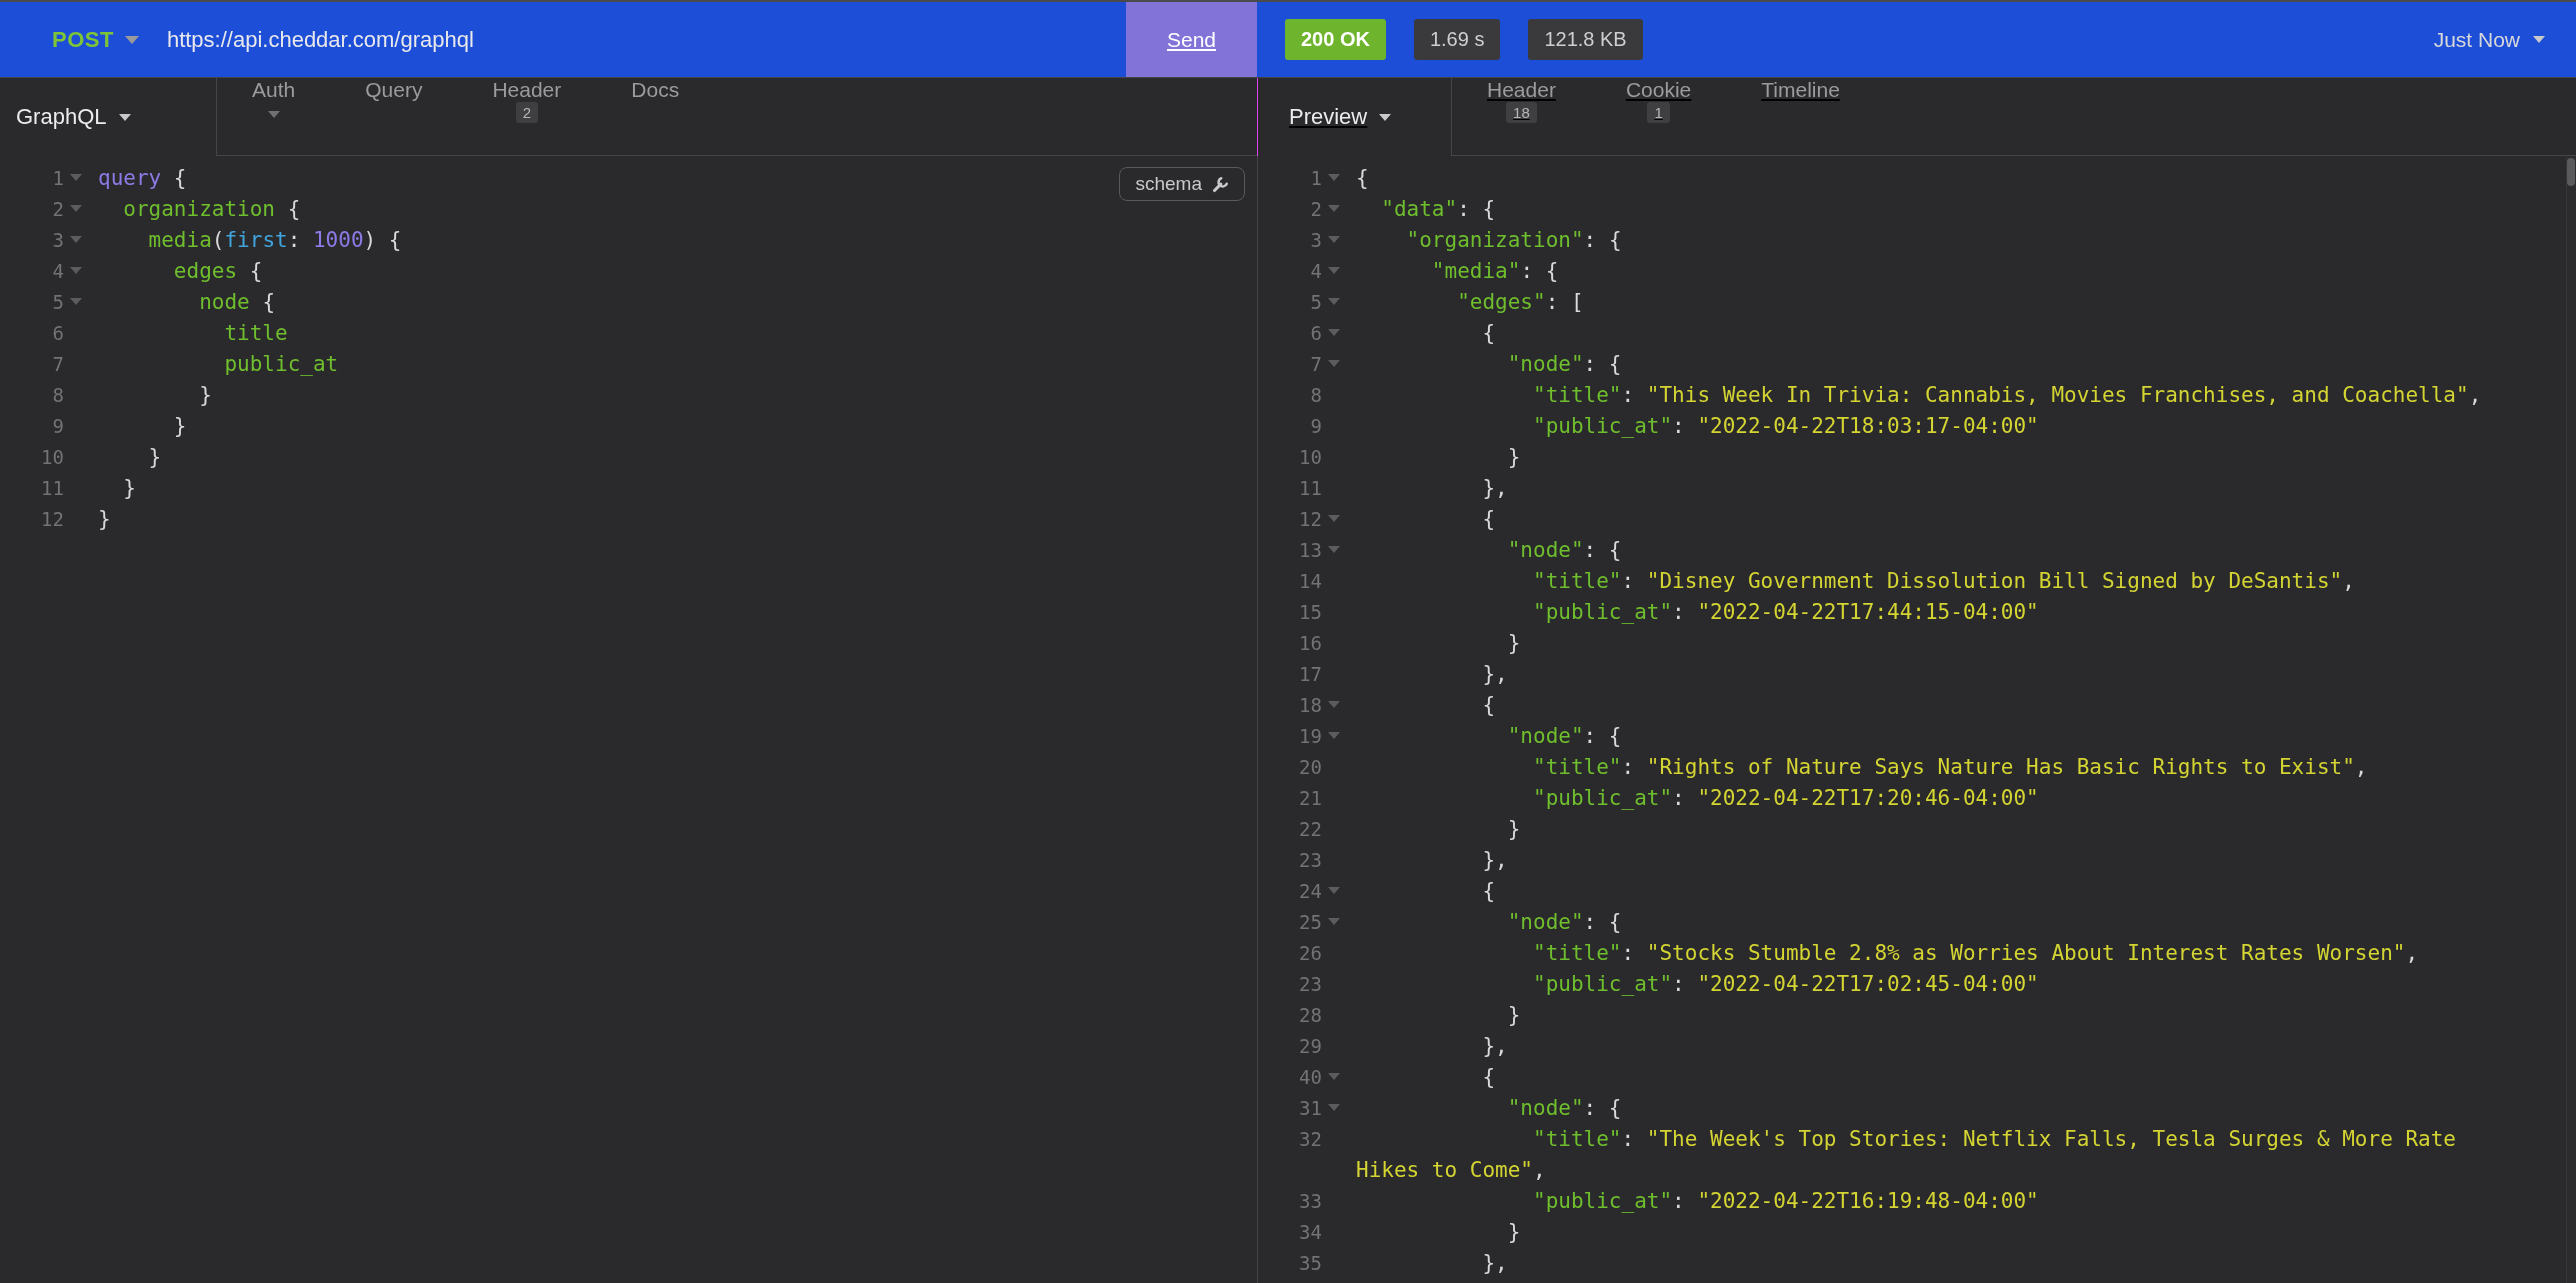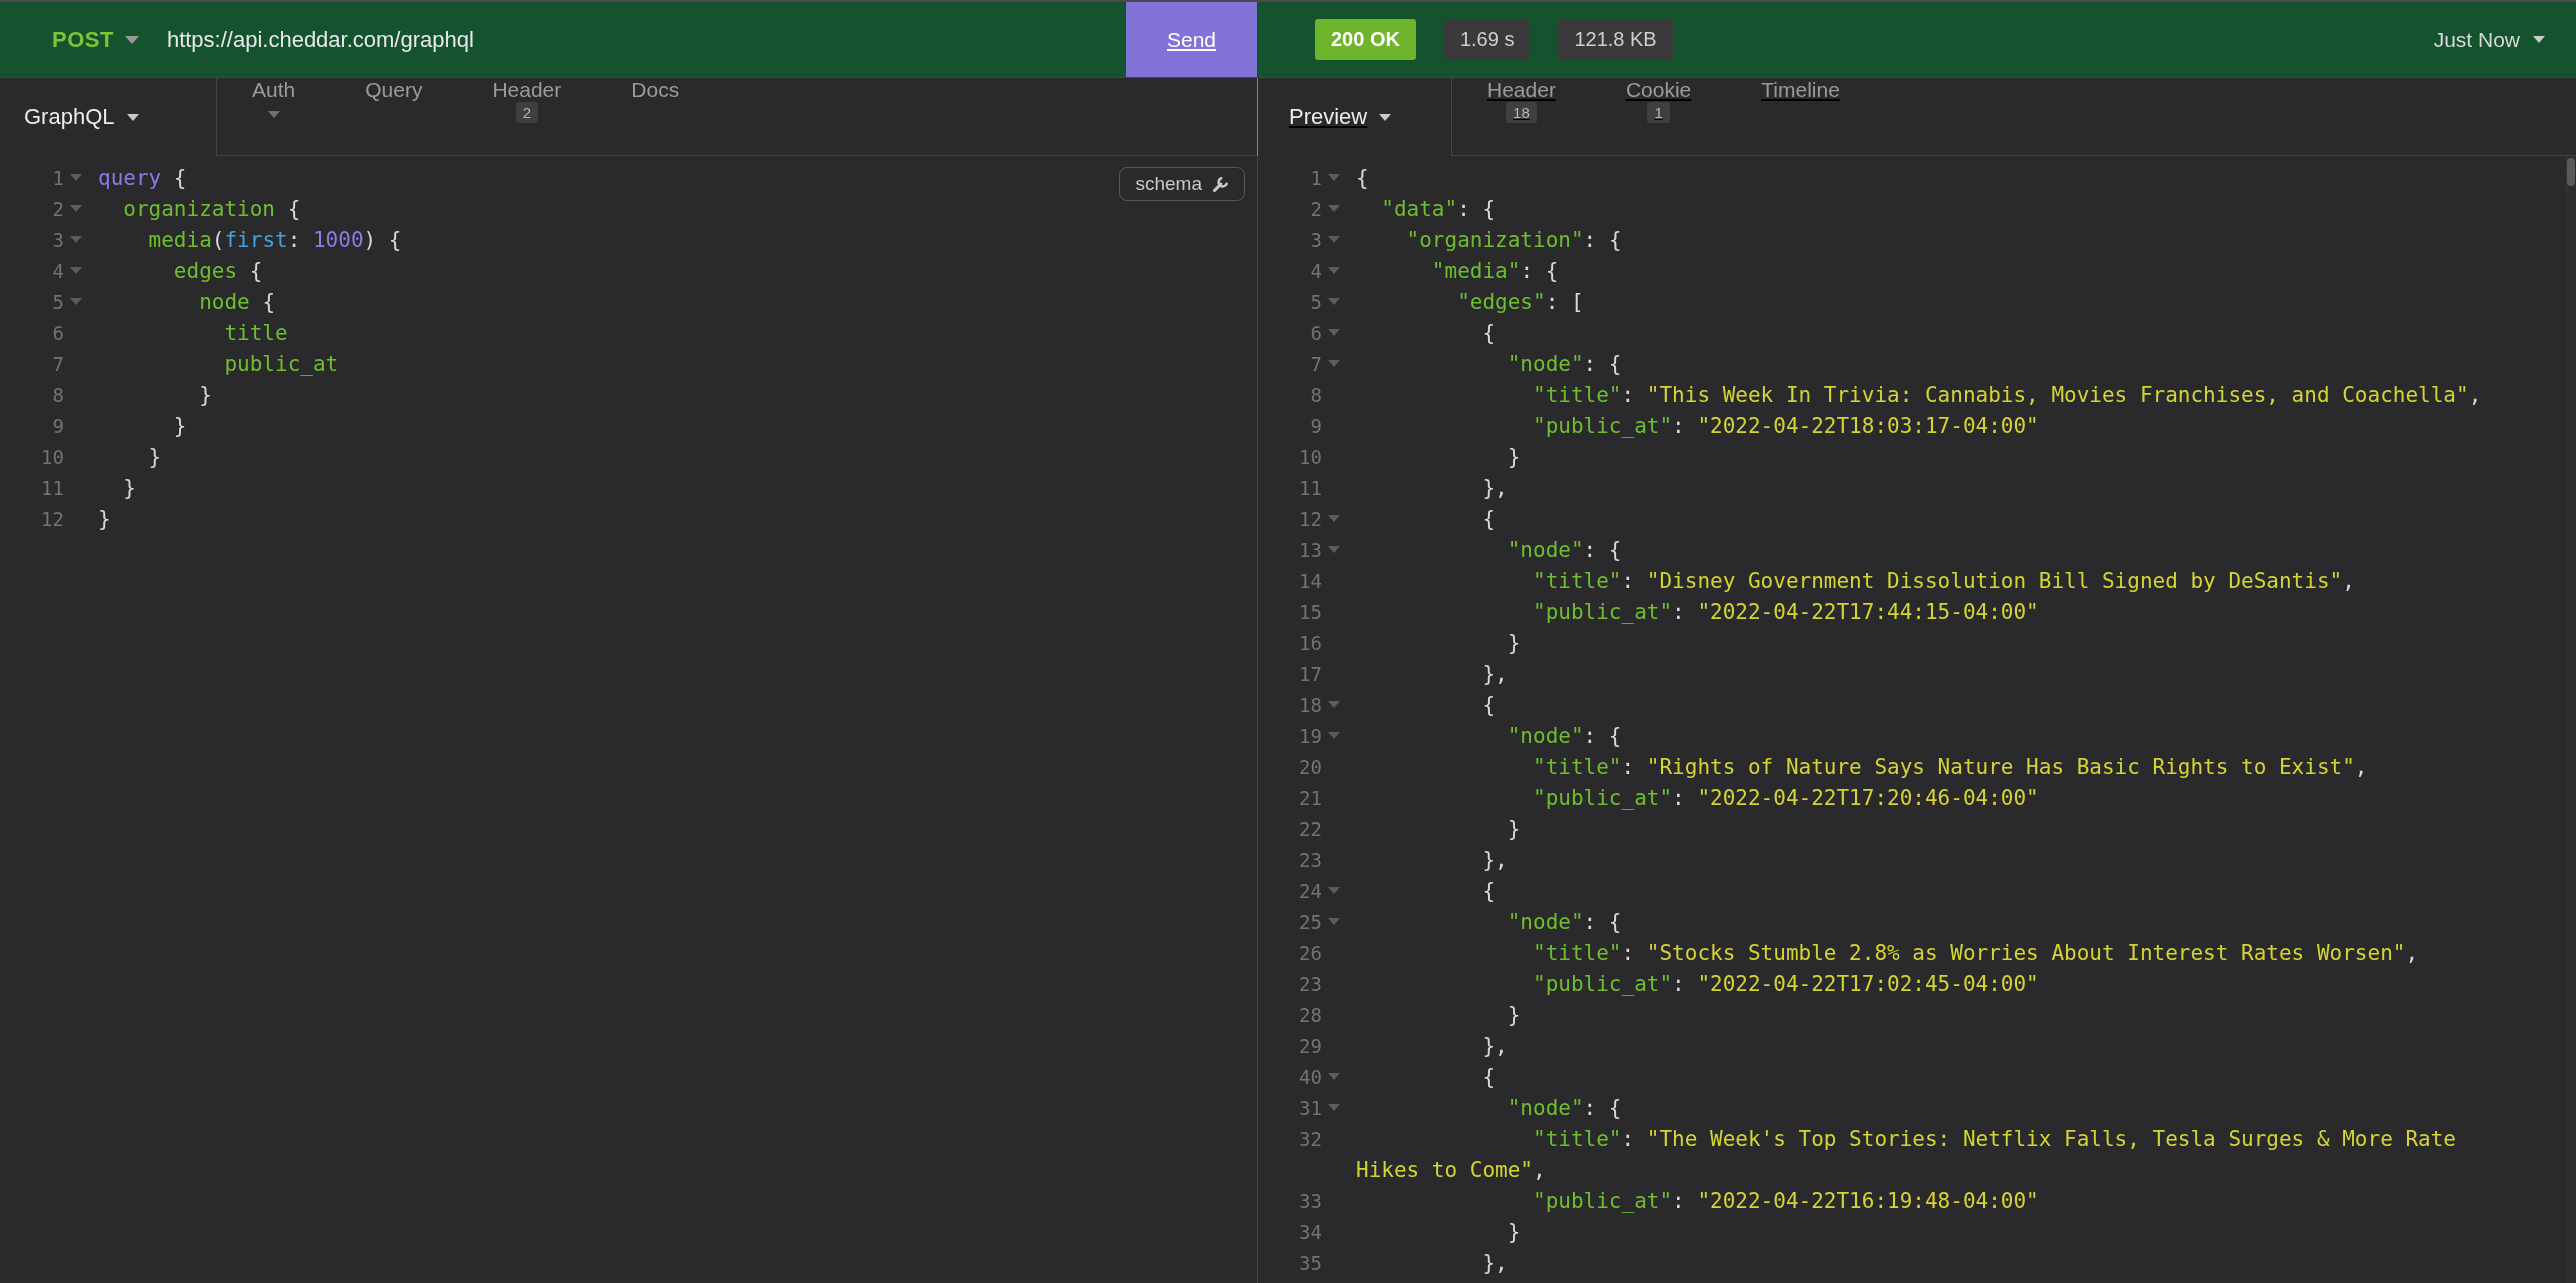--- a/index.html
+++ b/index.html
@@ -1,19 +1,19 @@
 <!DOCTYPE html>
 <html><head>
 <meta charset="utf-8">
 <style>
   html,body{margin:0;padding:0;background:#111;}
   .app{position:relative;width:2576px;height:1283px;background:#2a2a2c;overflow:hidden;
        font-family:"Liberation Sans",sans-serif;border-top:2px solid #4a4a4c;box-sizing:border-box;}
   
-  .topbar{display:flex;height:76px;background:#14532d;border-bottom:1px solid #454547;box-sizing:border-box;gap:30px;}
+  .topbar{display:flex;height:76px;background:#1d4ed8;border-bottom:1px solid #454547;box-sizing:border-box;}
   .tb-left{width:1257px;display:flex;align-items:center;flex:none;}
   .tb-right{flex:1;display:flex;align-items:center;}
   .method{display:flex;align-items:center;gap:11px;padding-left:52px;cursor:pointer;}
   .method .m-label{color:#7ec437;font-size:22px;font-weight:bold;letter-spacing:0.5px;}
   .url{margin-left:28px;color:#e9e9eb;font-size:22px;}
   .send{margin-left:auto;width:131px;height:100%;border:none;background:#8273d8;color:#fff;
         font-size:21px;font-family:"Liberation Sans",sans-serif;cursor:pointer;text-decoration:underline;}
   .badge{display:inline-block;margin-left:28px;padding:9px 16px;border-radius:3px;background:#3a3a3c;
          color:#cfcfd1;font-size:20px;}
   .badge.ok{background:#6eb42c;color:#fff;font-weight:bold;}
@@ -24,21 +24,21 @@
          border-top:8px solid #9a9a9c;}
   .caret.sm{border-left-width:6px;border-right-width:6px;border-top-width:7px;}
   .caret.light{border-top-color:#c9c9cb;}
   .caret.dim{border-top-color:#717173;}
   
   .tabsrow{display:flex;height:78px;background:#2a2a2c;}
   .tr-left{width:1257px;flex:none;display:flex;}
   .tr-right{flex:1;display:flex;border-left:1px solid #d946ef;box-sizing:border-box;text-decoration:underline;}
   .droptab{display:flex;align-items:center;gap:12px;border-right:1px solid #454547;box-sizing:border-box;
            color:#ececee;font-size:22px;cursor:pointer;flex:none;}
-  .droptab.left{width:217px;padding-left:24px;}
+  .droptab.left{width:217px;padding-left:16px;}
   .droptab.right{width:194px;padding-left:31px;}
   .tabs{flex:1;display:flex;border-bottom:1px solid #454547;box-sizing:border-box;}
   .tab{display:flex;align-items:center;gap:9px;padding:0 35px;color:#9b9b9d;font-size:21px;cursor:pointer;flex-direction:column;}
   .tbadge{background:#3f3f41;color:#b7b7b9;border-radius:3px;font-size:15px;padding:2px 7px;
           position:relative;top:-9px;}
   
   .main{display:flex;height:1127px;}
   .editor{width:1257px;flex:none;position:relative;background:#2a2a2c;overflow:hidden;}
   .viewer{flex:1;position:relative;background:#2a2a2c;border-left:1px solid #454547;box-sizing:border-box;overflow:hidden;}
   .code{padding-top:6px;font-family:"DejaVu Sans Mono",monospace;}

